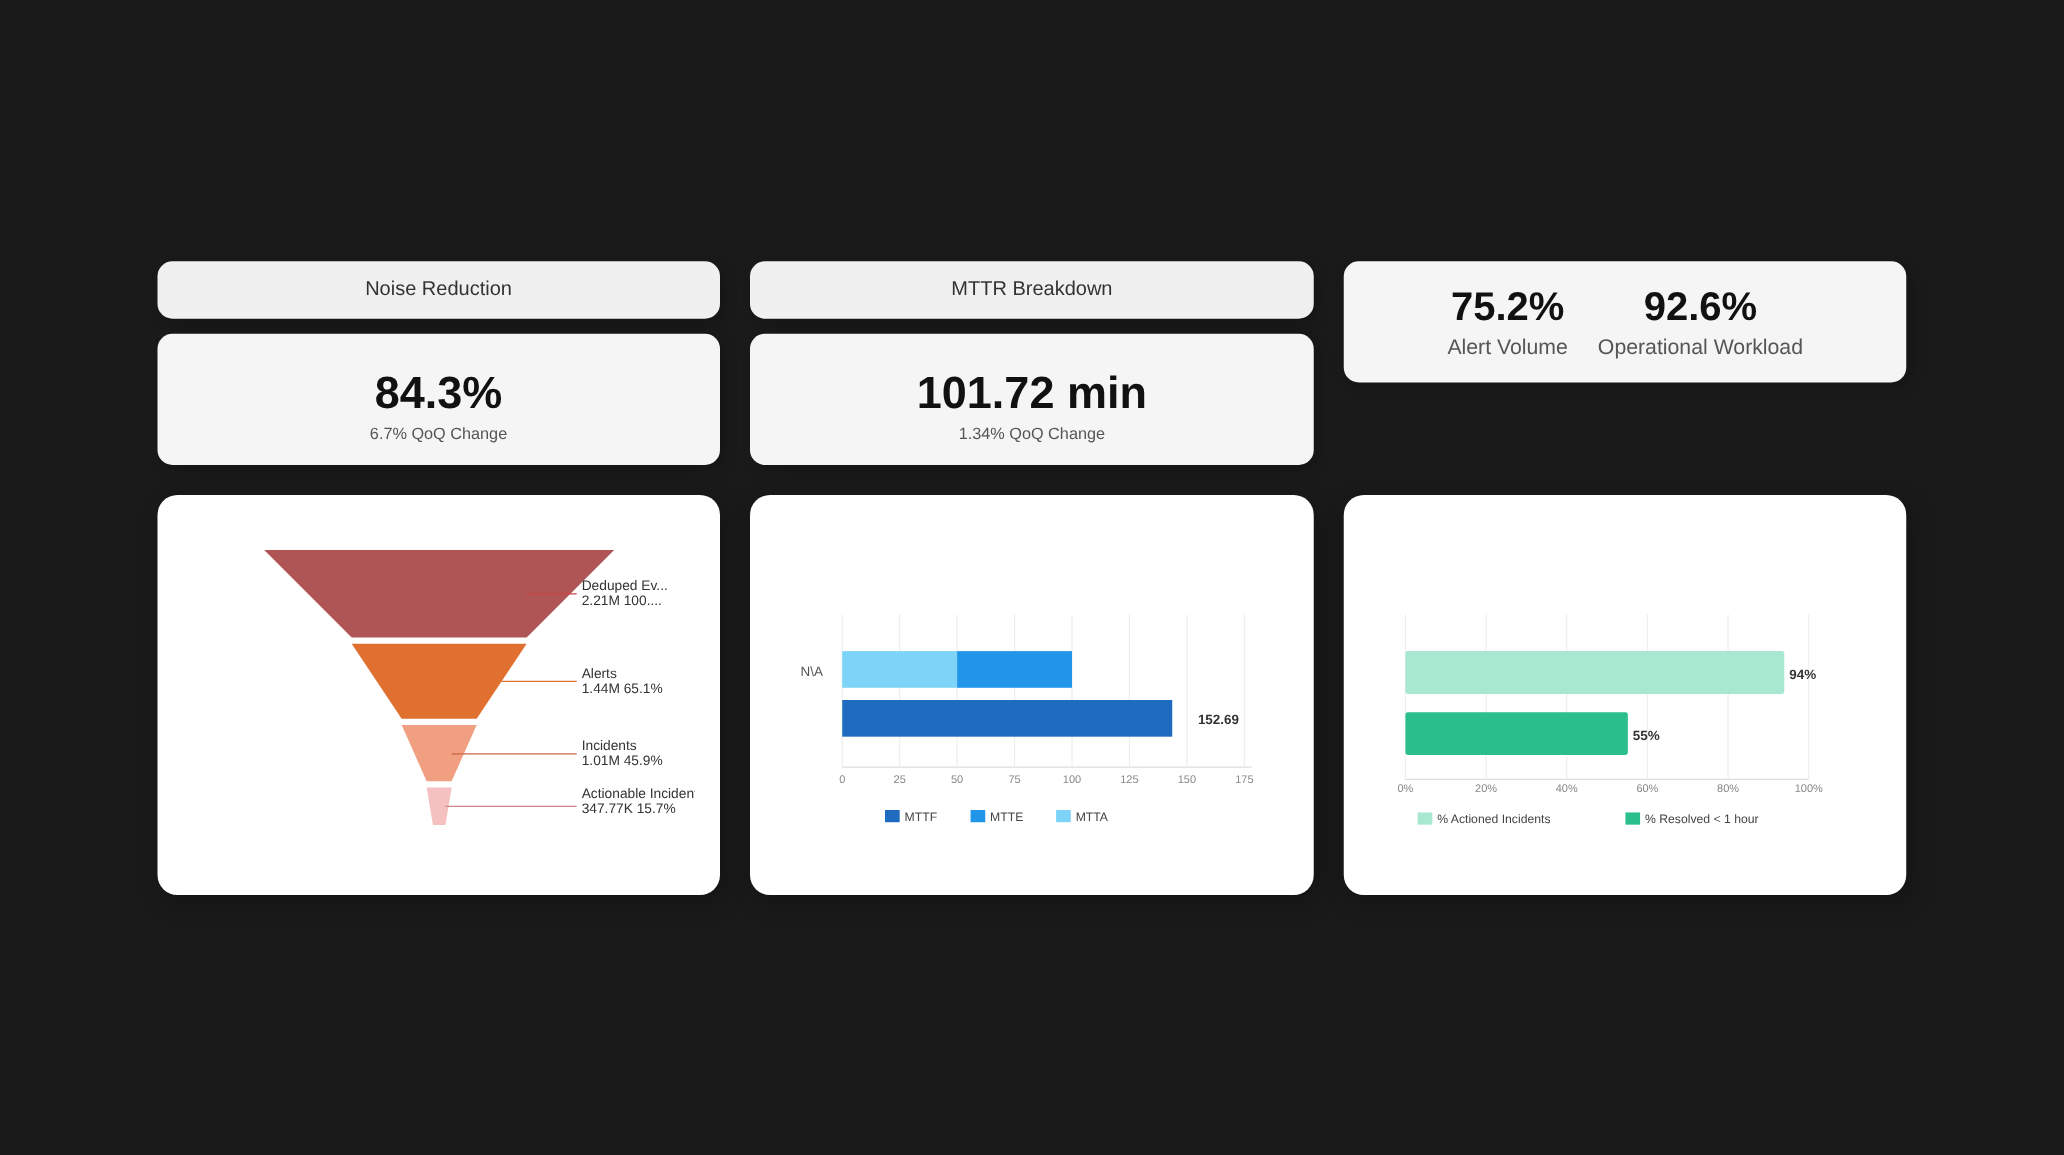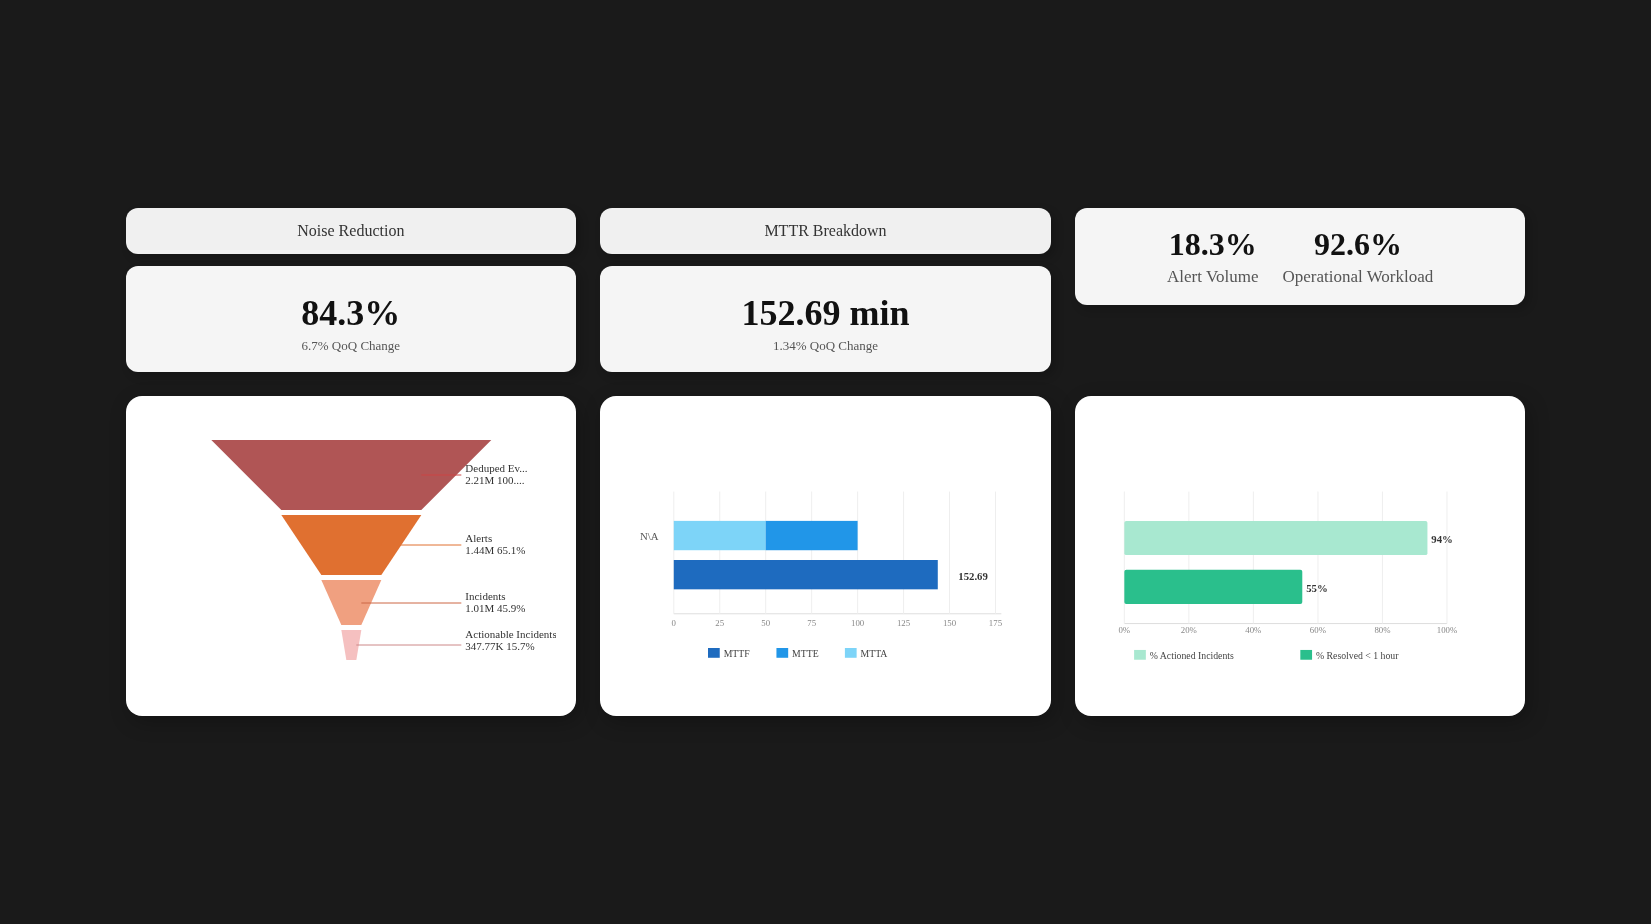--- a/index.html
+++ b/index.html
@@ -12,21 +12,20 @@
       justify-content: center;
       padding: 40px;
     }
     .dashboard {
       display: grid;
       grid-template-columns: 1fr 1fr 1fr;
       grid-template-rows: auto auto;
       gap: 24px;
       max-width: 1400px;
       width: 100%;
-      font-family: Liberation Serif, serif;
     }
     .stat-value {
       font-size: 36px;
       font-weight: 700;
       color: #111;
       margin: 8px 0 4px;
       text-align: center;
     }
     .stat-sub {
       font-size: 13px;
@@ -126,30 +125,30 @@
       <div class="stat-value">84.3%</div>
       <div class="stat-sub">6.7% QoQ Change</div>
     </div>
   </div>
 
   <div class="top-section">
     <div class="top-label-card">
       <span>MTTR Breakdown</span>
     </div>
     <div class="top-value-card">
-      <div class="stat-value">152.69 min</div>
+      <div class="stat-value">101.72 min</div>
       <div class="stat-sub">1.34% QoQ Change</div>
     </div>
   </div>
 
   <div class="top-section">
     <div class="top-value-card">
       <div class="team-productivity-values">
         <div class="tp-item">
-          <div class="tp-value">18.3%</div>
+          <div class="tp-value">75.2%</div>
           <div class="tp-label">Alert Volume</div>
         </div>
         <div class="tp-item">
           <div class="tp-value">92.6%</div>
           <div class="tp-label">Operational Workload</div>
         </div>
       </div>
     </div>
   </div>
 

